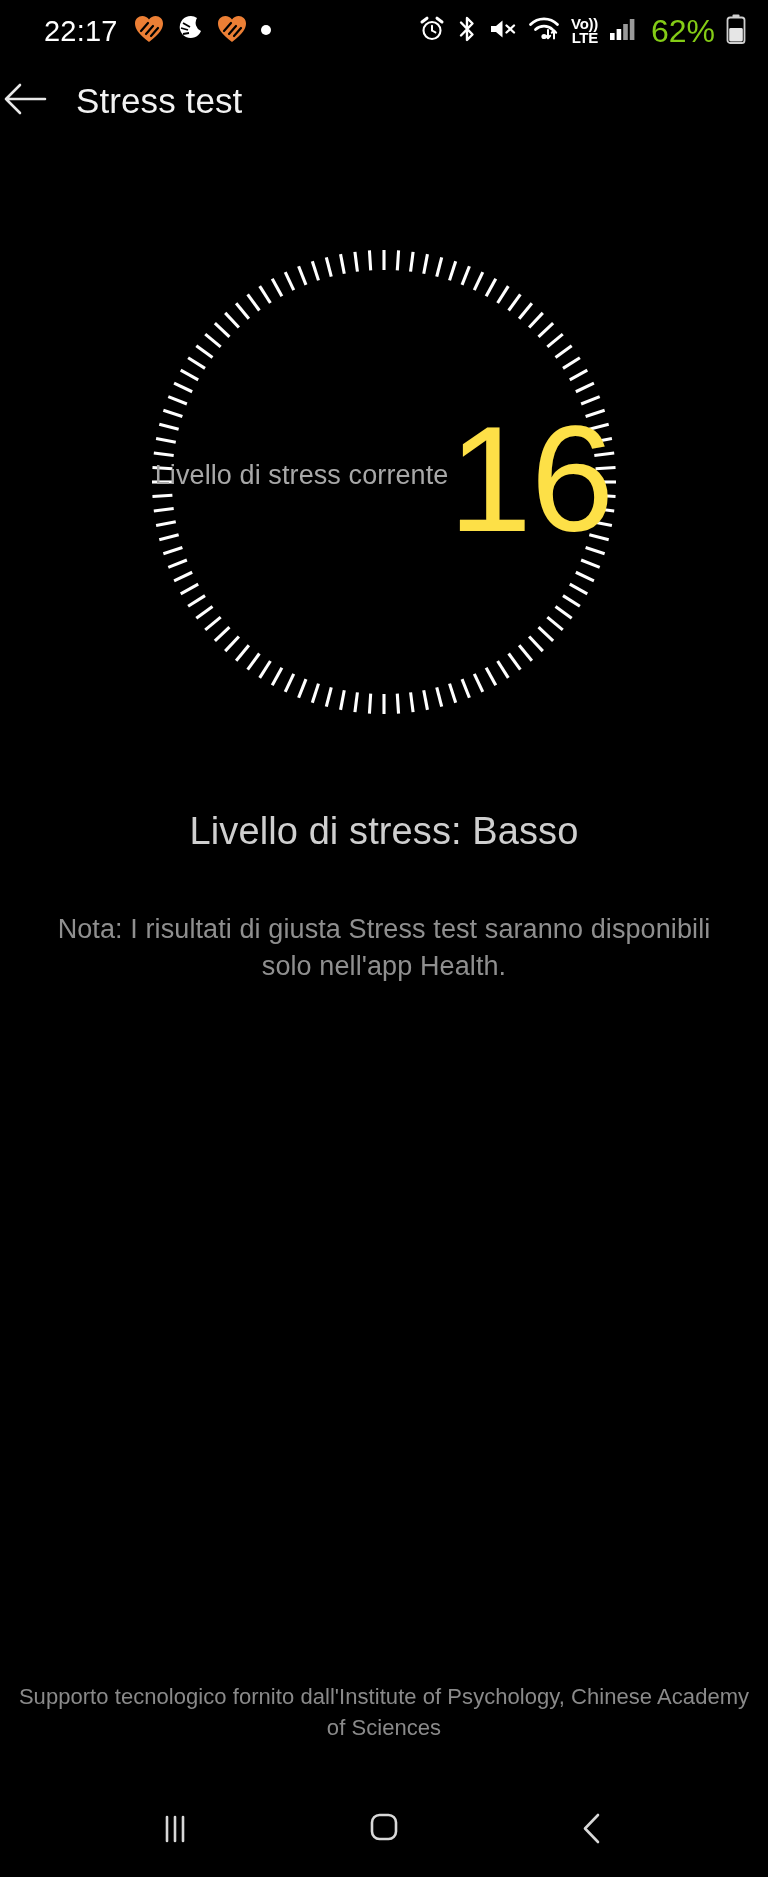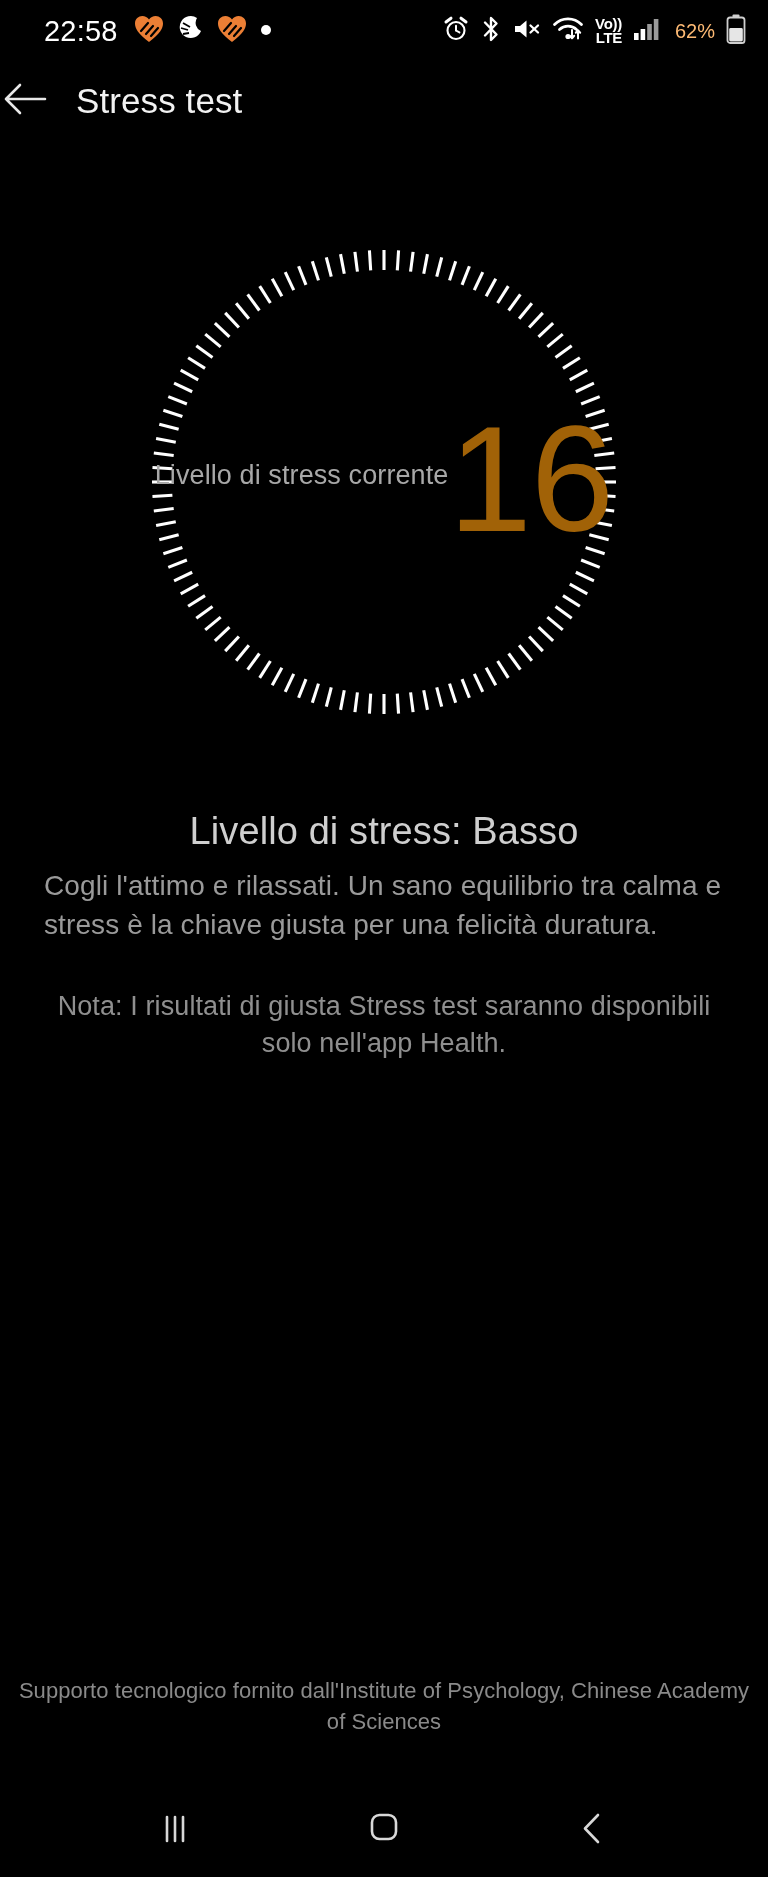--- a/index.html
+++ b/index.html
@@ -64,22 +64,22 @@
     display: flex;
     flex-direction: column;
     align-items: flex-end;
     line-height: 0.92;
     font-size: 15px;
     font-weight: 700;
     color: #ffffff;
     letter-spacing: -0.3px;
   }
   .battery-pct {
-    font-size: 20px;
-    color: #fdba74;
+    font-size: 32px;
+    color: #84cc16;
     letter-spacing: 0px;
     margin-left: 3px;
   }
 
   
   .app-bar {
     flex: 0 0 78px;
     display: flex;
     align-items: center;
     gap: 26px;
@@ -136,21 +136,21 @@
   .gauge-label {
     font-size: 27px;
     color: #a8a8a8;
     letter-spacing: 0.1px;
     margin-bottom: 8px;
   }
   .gauge-value {
     font-size: 150px;
     line-height: 1.0;
     font-weight: 400;
-    color: #a16207;
+    color: #fde047;
     letter-spacing: -1px;
   }
 
   
   .info-block {
     width: 100%;
     padding: 0 44px;
     display: flex;
     flex-direction: column;
     align-items: center;
@@ -181,21 +181,21 @@
     margin-top: 44px;
     padding: 0 10px;
     letter-spacing: 0.1px;
   }
 
   
   .footer-credit {
     position: absolute;
     left: 0;
     right: 0;
-    bottom: 48px;
+    bottom: 42px;
     text-align: center;
     font-size: 22px;
     line-height: 1.38;
     color: #8a8a8a;
     padding: 0 10px;
     letter-spacing: 0.05px;
   }
 
   
   .nav-bar {
@@ -215,21 +215,21 @@
   }
 </style>
 </head>
 <body>
 
 <div class="phone">
 
   <div class="status-bar">
 
     <div class="status-left">
-      <span class="status-clock">22:58</span>
+      <span class="status-clock">22:17</span>
 
       <span class="notif-icons">
         <span class="notif-icon">
           <svg width="30" height="28" viewBox="0 0 30 28">
             <path d="M15 27 C4 19 1 13 1 8.5 C1 3.8 4.6 1 8.3 1 C11 1 13.6 2.4 15 4.6 C16.4 2.4 19 1 21.7 1 C25.4 1 29 3.8 29 8.5 C29 13 26 19 15 27 Z" fill="#ec7f35"></path>
             <g stroke="#000000" stroke-width="2.2" stroke-linecap="round">
               <line x1="7" y1="16" x2="14" y2="8"></line>
               <line x1="12" y1="19" x2="19" y2="11"></line>
               <line x1="17" y1="21" x2="24" y2="13"></line>
             </g>
@@ -445,21 +445,20 @@
           </g>
       </svg>
       <div class="gauge-center">
         <div class="gauge-label">Livello di stress corrente</div>
         <div class="gauge-value">16</div>
       </div>
     </div>
 
     <div class="info-block">
       <div class="level-heading">Livello di stress: Basso</div>
-      <div class="level-desc">Cogli l'attimo e rilassati. Un sano equilibrio tra calma e stress è la chiave giusta per una felicità duratura.</div>
       <div class="level-note">Nota: I risultati di giusta Stress test saranno disponibili solo nell'app Health.</div>
     </div>
 
     <div class="footer-credit">Supporto tecnologico fornito dall'Institute of Psychology, Chinese Academy of Sciences</div>
   </div>
 
   <div class="nav-bar">
     <div class="nav-btn">
       <span>
         <svg width="40" height="36" viewBox="0 0 40 36">

